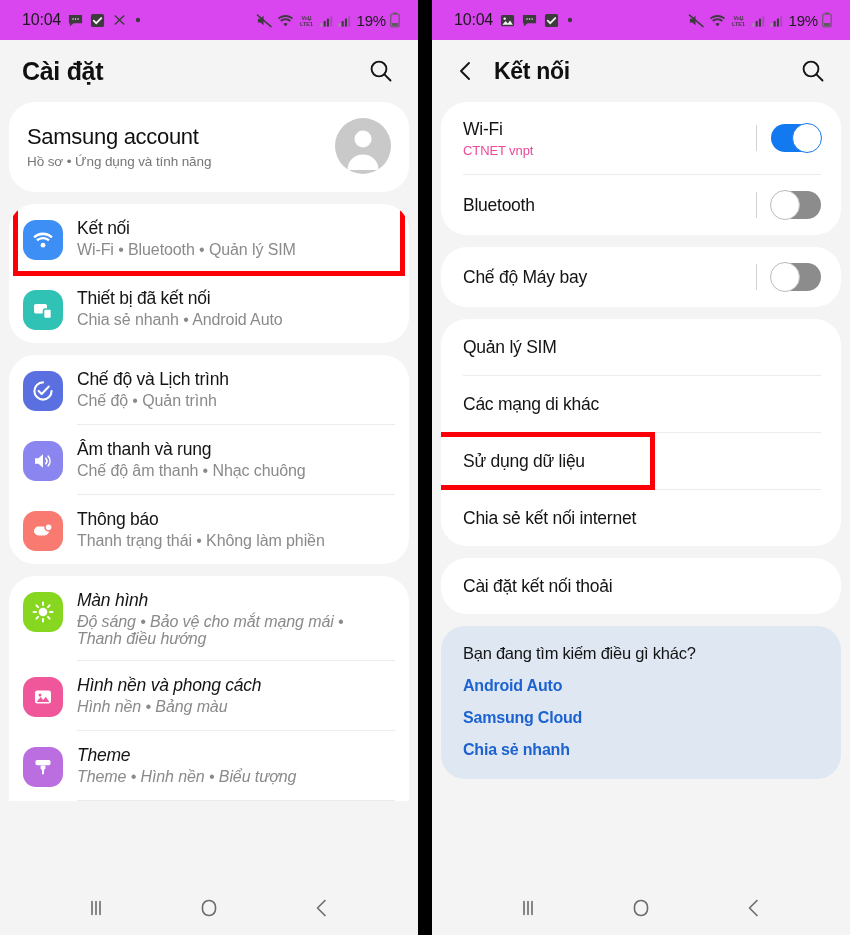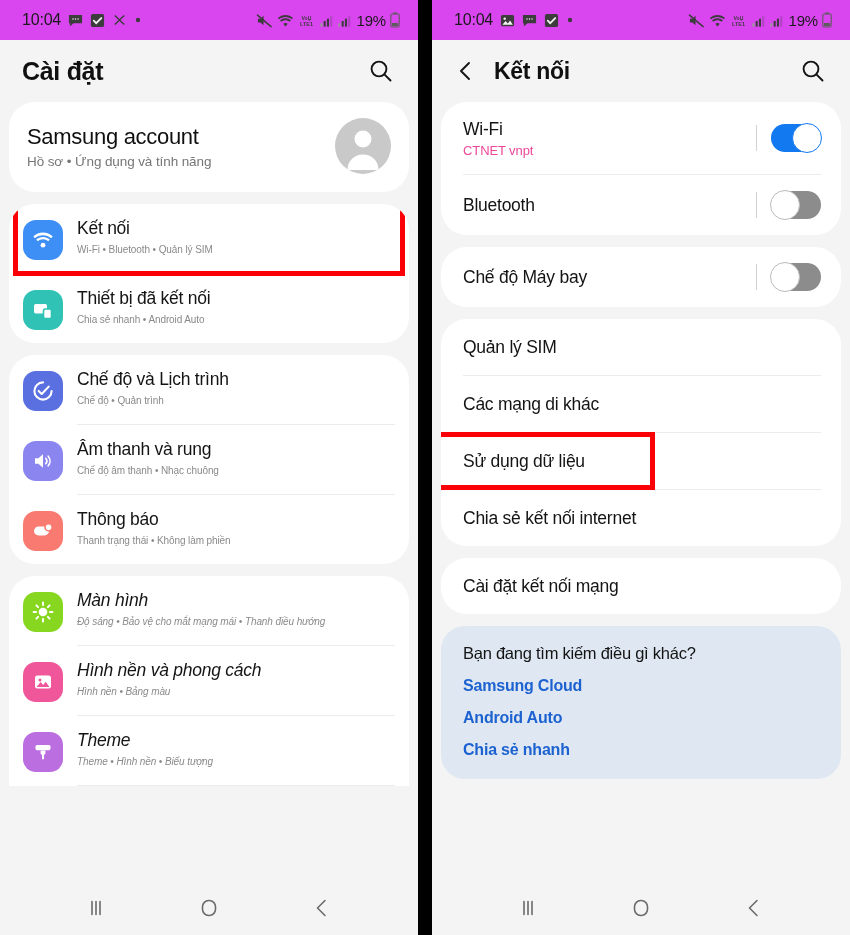--- a/index.html
+++ b/index.html
@@ -176,21 +176,21 @@
     margin-top: 3px;
   }
   .set-texts { flex: 1; padding-right: 6px; }
   .set-title {
     font-size: 17.5px;
     color: #141414;
     letter-spacing: -0.25px;
     line-height: 23px;
   }
   .set-sub {
-    font-size: 10px;
+    font-size: 16px;
     color: #8a8a8a;
     letter-spacing: -0.1px;
     line-height: 17px;
     margin-top: 1px;
   }
   .row-sep {
     height: 1px;
     background: #ececec;
     margin-left: 68px;
     margin-right: 14px;
@@ -682,29 +682,29 @@
         <div class="conn-row">
           <div class="conn-texts">
             <div class="conn-title">Chia sẻ kết nối internet</div>
           </div>
         </div>
       </div>
 
       <div class="card">
         <div class="conn-row">
           <div class="conn-texts">
-            <div class="conn-title">Cài đặt kết nối mạng</div>
+            <div class="conn-title">Cài đặt kết nối thoải</div>
           </div>
         </div>
       </div>
 
       <div class="sugg-card">
         <div class="sugg-title">Bạn đang tìm kiếm điều gì khác?</div>
+        <div class="sugg-link">Android Auto</div>
         <div class="sugg-link">Samsung Cloud</div>
-        <div class="sugg-link">Android Auto</div>
         <div class="sugg-link">Chia sẻ nhanh</div>
       </div>
 
     </div>
 
     <div class="nav-bar">
       <div class="nav-btn">
         <svg width="26" height="26" viewBox="0 0 26 26">
             <g stroke="#6b6b6b" stroke-width="1.6" stroke-linecap="round">
               <path d="M9 6.5v13M13 6.5v13M17 6.5v13"></path>

